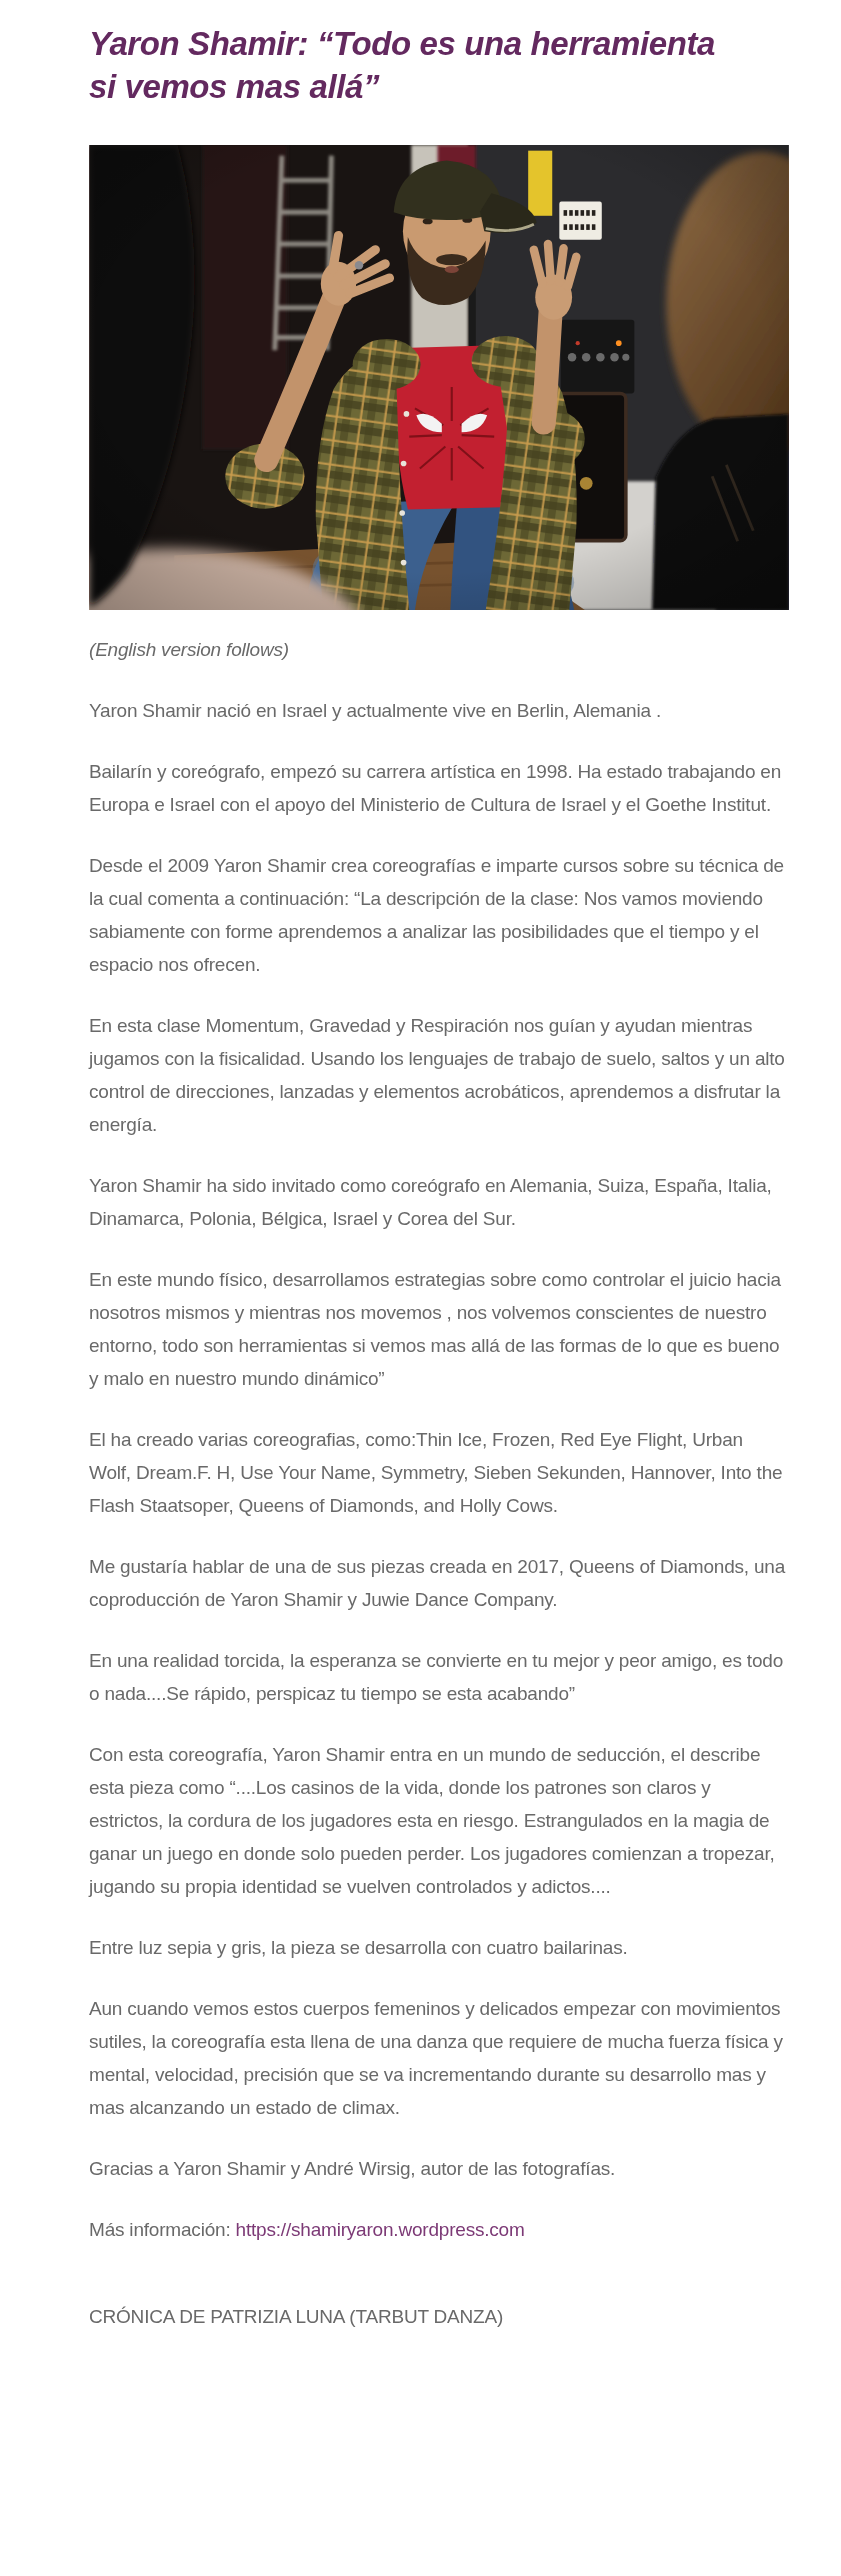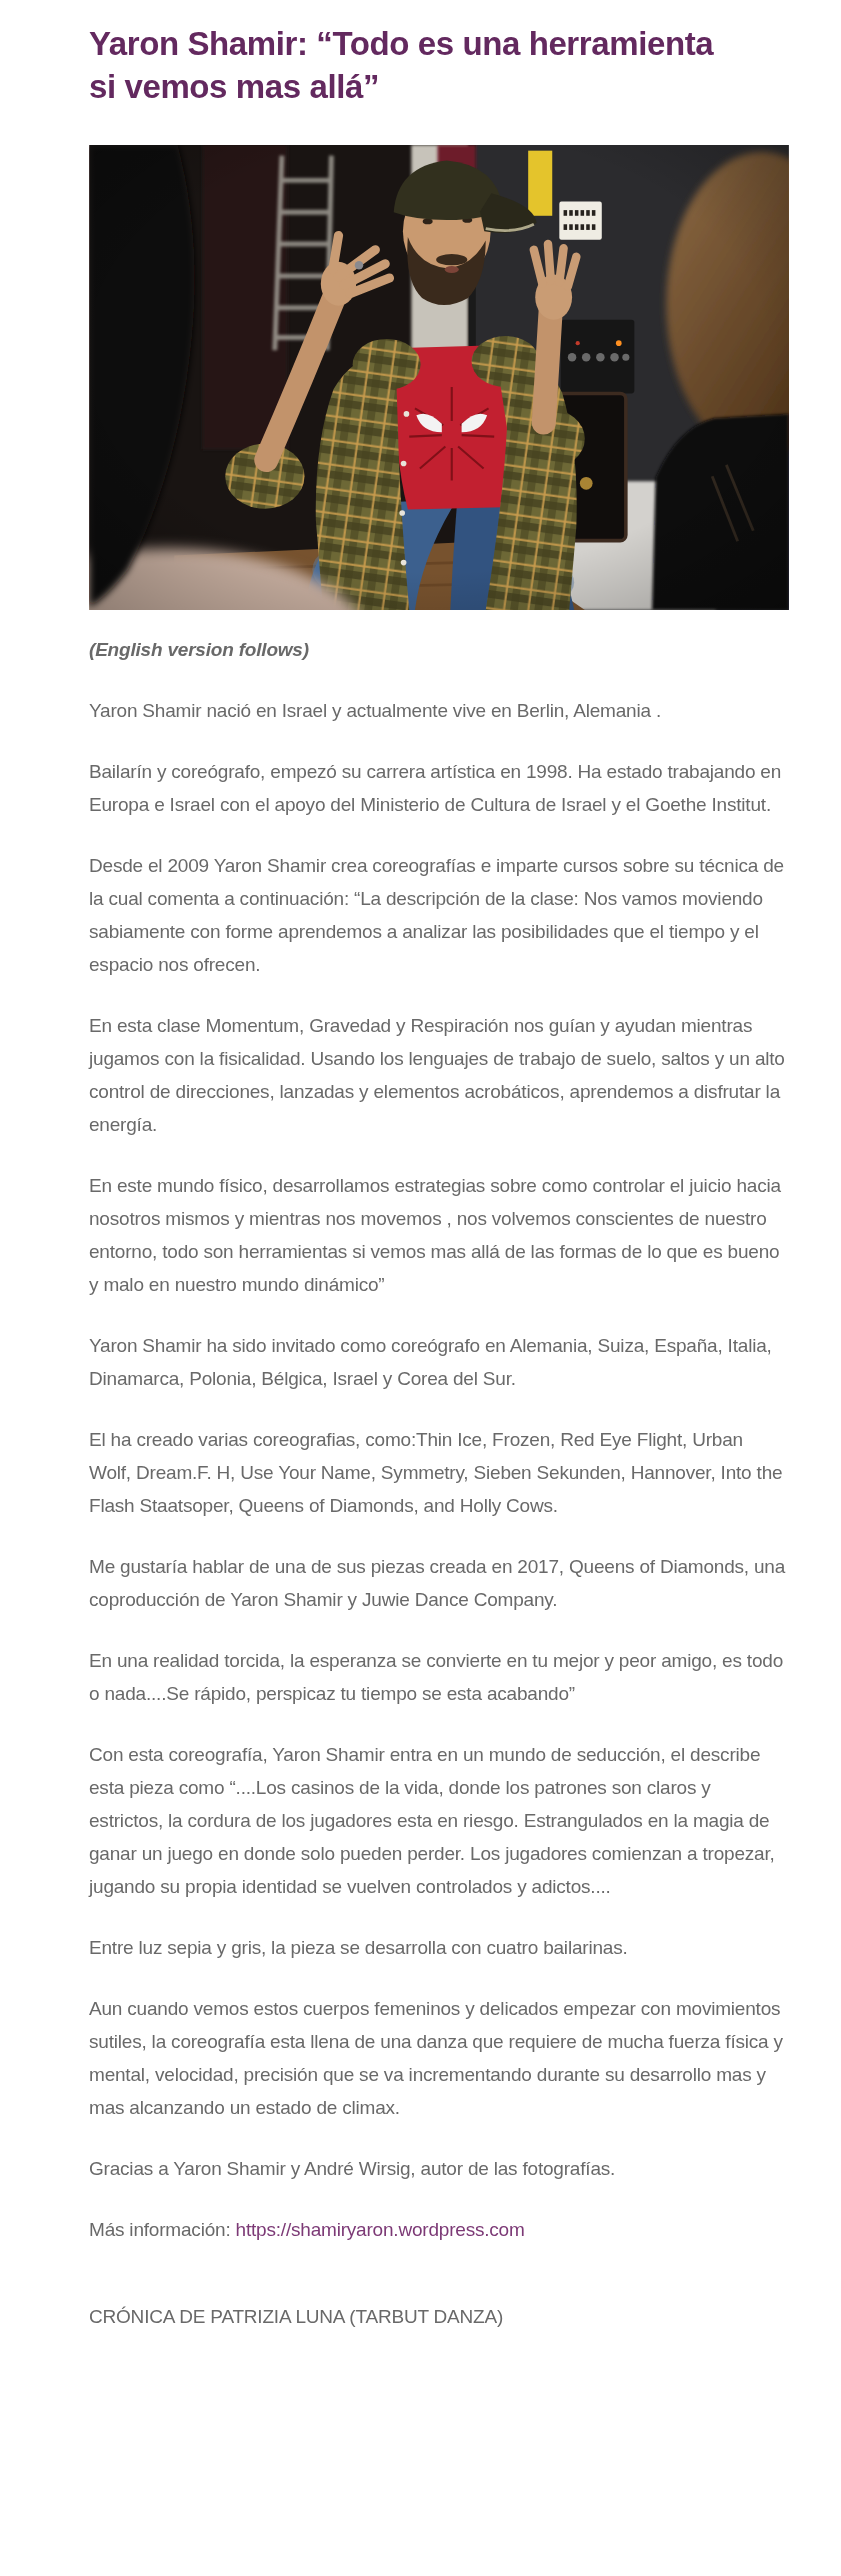--- a/index.html
+++ b/index.html
@@ -1,24 +1,24 @@
 <!DOCTYPE html>
 <html style="--title-color: #63295f; --text-color: #696969; --link-color: #7c3a76;font-size:11.3px"><head>
 <meta charset="utf-8">
 <style>
   html,body{margin:0;padding:0;background:#ffffff;}
   body{font-family:"Liberation Sans", sans-serif; width:842px;}
   .content{margin-left:89px; width:700px; padding-bottom:43px;}
   .title{font-size:33px; line-height:43px; font-weight:700; letter-spacing:-0.4px;
-         color:var(--title-color,#63295f); margin:0; padding-top:22px;}
+         color:var(--title-color,#63295f); margin:0; padding-top:22px;font-style:italic;}
   .photo-wrap{margin-top:37px; width:700px; height:465px; line-height:0;}
   .photo-wrap svg{display:block;}
   p{font-size:19px; line-height:33px; letter-spacing:-0.2px;
     color:var(--text-color,#696969); margin:0 0 28px 0;}
-  .caption{font-style:italic; margin-top:23px;font-weight:bold;}
+  .caption{font-style:italic; margin-top:23px;}
   a.wp-link{color:var(--link-color,#7c3a76); text-decoration:none; cursor:pointer;}
   .byline{margin-top:54px; margin-bottom:0;}
 </style>
 </head>
 <body>
 
 <div class="content">
 
   <h1 class="title"><span>Yaron Shamir: “Todo es una herramienta</span><br><span>si vemos mas allá”</span></h1>
 
@@ -180,22 +180,22 @@
       <rect width="988" height="657" fill="url(#vignette)"></rect>
     </svg>
   </div>
 
   <p class="caption">(English version follows)</p>
 
   <p>Yaron Shamir nació en Israel y actualmente vive en Berlin, Alemania .</p>
   <p>Bailarín y coreógrafo, empezó su carrera artística en 1998. Ha estado trabajando en Europa e Israel con el apoyo del Ministerio de Cultura de Israel y el Goethe Institut.</p>
   <p>Desde el 2009 Yaron Shamir crea coreografías e imparte cursos sobre su técnica de la cual comenta a continuación: “La descripción de la clase: Nos vamos moviendo sabiamente con forme aprendemos a analizar las posibilidades que el tiempo y el espacio nos ofrecen.</p>
   <p>En esta clase Momentum, Gravedad y Respiración nos guían y ayudan mientras jugamos con la fisicalidad. Usando los lenguajes de trabajo de suelo, saltos y un alto control de direcciones, lanzadas y elementos acrobáticos, aprendemos a disfrutar la energía.</p>
+  <p>Yaron Shamir ha sido invitado como coreógrafo en Alemania, Suiza, España, Italia, Dinamarca, Polonia, Bélgica, Israel y Corea del Sur.</p>
   <p>En este mundo físico, desarrollamos estrategias sobre como controlar el juicio hacia nosotros mismos y mientras nos movemos , nos volvemos conscientes de nuestro entorno, todo son herramientas si vemos mas allá de las formas de lo que es bueno y malo en nuestro mundo dinámico”</p>
-  <p>Yaron Shamir ha sido invitado como coreógrafo en Alemania, Suiza, España, Italia, Dinamarca, Polonia, Bélgica, Israel y Corea del Sur.</p>
   <p>El ha creado varias coreografias, como:Thin Ice, Frozen, Red Eye Flight, Urban Wolf, Dream.F. H, Use Your Name, Symmetry, Sieben Sekunden, Hannover, Into the Flash Staatsoper, Queens of Diamonds, and Holly Cows.</p>
   <p>Me gustaría hablar de una de sus piezas creada en 2017, Queens of Diamonds, una coproducción de Yaron Shamir y Juwie Dance Company.</p>
   <p>En una realidad torcida, la esperanza se convierte en tu mejor y peor amigo, es todo o nada....Se rápido, perspicaz tu tiempo se esta acabando”</p>
   <p>Con esta coreografía, Yaron Shamir entra en un mundo de seducción, el describe esta pieza como “....Los casinos de la vida, donde los patrones son claros y estrictos, la cordura de los jugadores esta en riesgo. Estrangulados en la magia de ganar un juego en donde solo pueden perder. Los jugadores comienzan a tropezar, jugando su propia identidad se vuelven controlados y adictos....</p>
   <p>Entre luz sepia y gris, la pieza se desarrolla con cuatro bailarinas.</p>
   <p>Aun cuando vemos estos cuerpos femeninos y delicados empezar con movimientos sutiles, la coreografía esta llena de una danza que requiere de mucha fuerza física y mental, velocidad, precisión que se va incrementando durante su desarrollo mas y mas alcanzando un estado de climax.</p>
   <p>Gracias a Yaron Shamir y André Wirsig, autor de las fotografías.</p>
 
   <p><span>Más información: </span><a class="wp-link" href="#">https://shamiryaron.wordpress.com</a></p>
 

